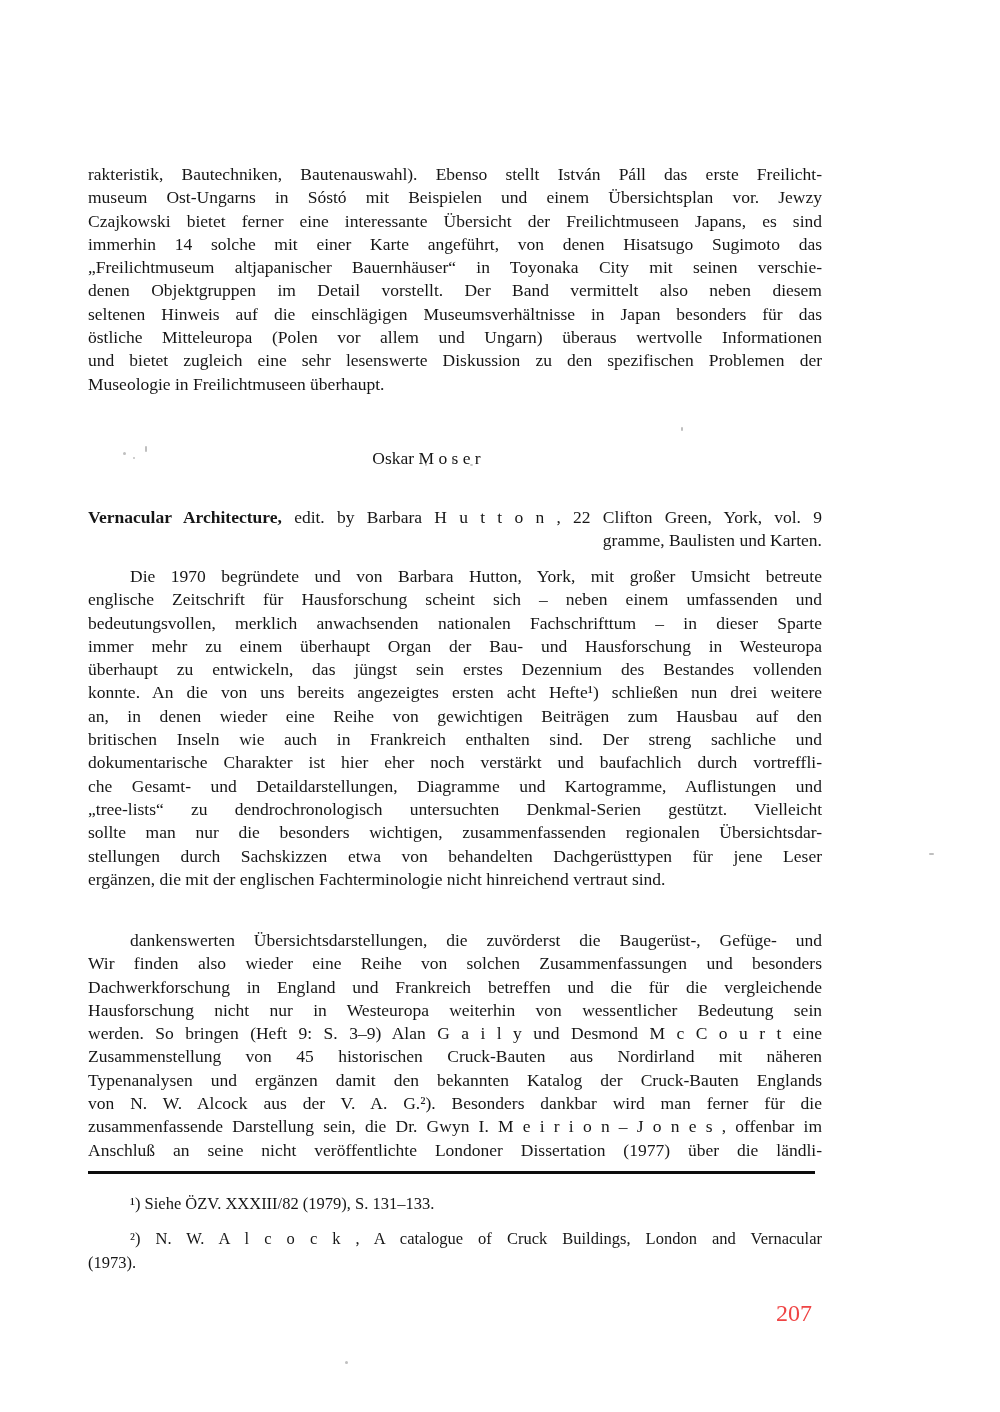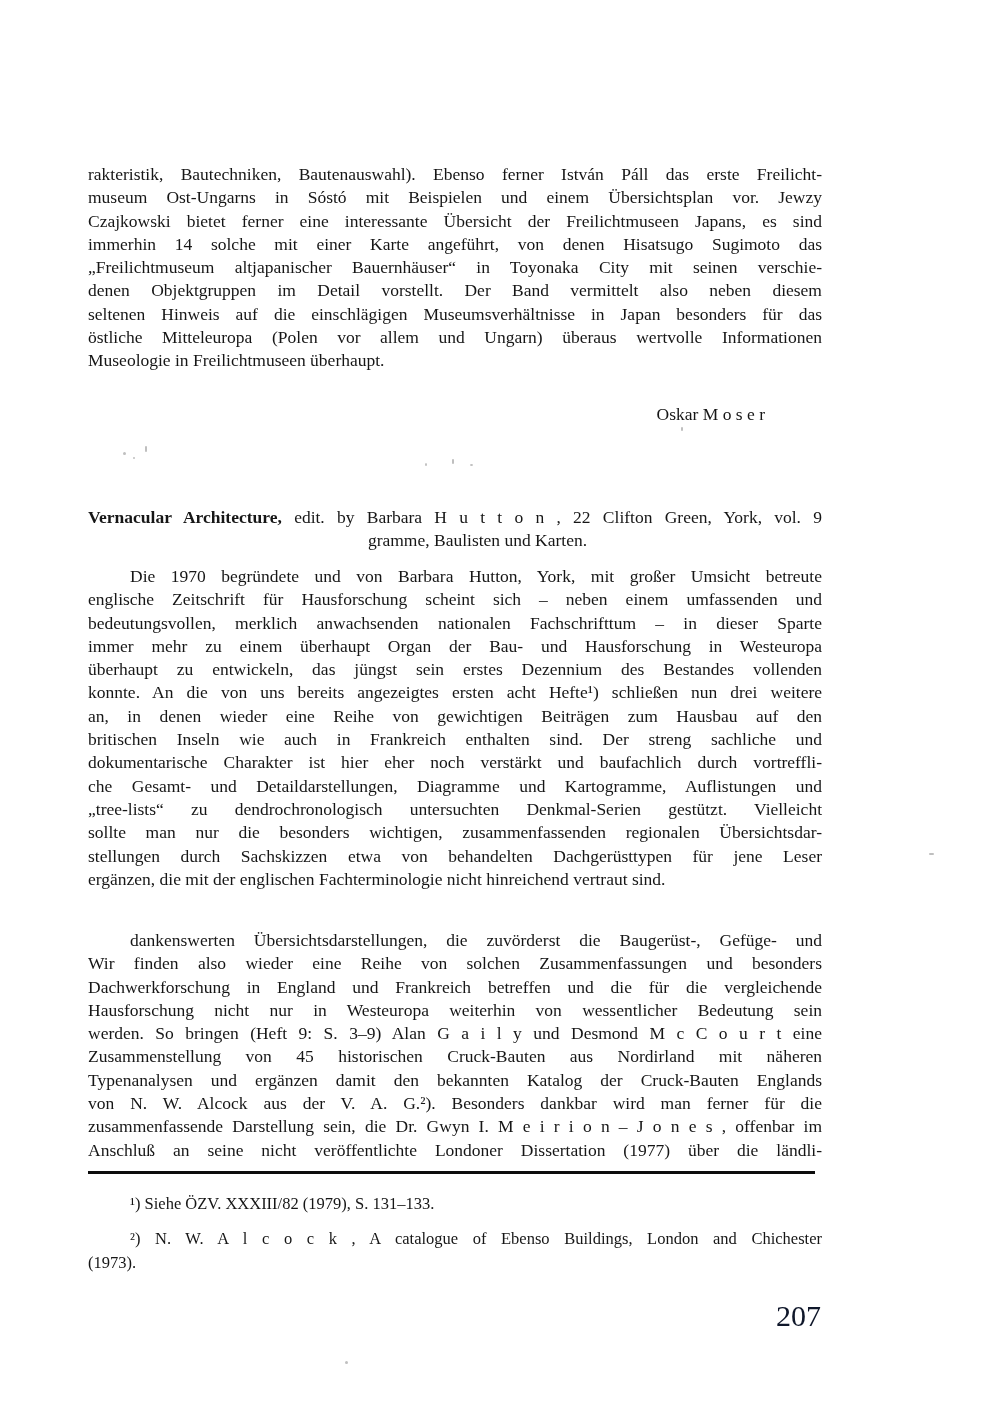--- a/index.html
+++ b/index.html
@@ -14,50 +14,51 @@
   }
   .block { position: absolute; left: 88px; width: 734px; }
   .para  { font-size: 17.5px; line-height: 23.3px; }
   .tline { text-align: justify; text-align-last: justify; text-justify: inter-word; }
   .tline.lastline { text-align-last: left; }
   .indent-first .tline:first-child { text-indent: 42px; }
 
   .signature {
     font-size: 17.5px;
     line-height: 23.3px;
-    text-align: right;
+    text-align: center;
     padding-right: 57px;
     box-sizing: border-box;
+    margin-top: 44px;
   }
 
   .heading { font-size: 17.5px; line-height: 23.3px; }
   .heading .h1 { text-align: justify; text-align-last: justify; }
   .heading .h2 { padding-left: 47px; text-align: justify; text-align-last: justify; }
-  .heading .h3 { padding-left: 45px; text-align: center; }
+  .heading .h3 { padding-left: 45px; text-align: right; }
   .bold { font-weight: bold; }
 
   .rule {
     position: absolute;
     left: 88px;
     top: 1171px;
     width: 727px;
     height: 3px;
     background: #0c0c0c;
   }
 
   .fn { font-size: 16.5px; line-height: 23.5px; }
   .fnindent { text-indent: 42px; }
 
   .pagenum {
     position: absolute;
     left: 776px;
     top: 1301px;
-    font-size: 30px;
+    font-size: 24px;
     line-height: 1;
-    color: #0f172a;
+    color: #ef4444;
   }
 
   
   .speck { position: absolute; background: #8a8a8a; opacity: 0.55; border-radius: 50%; }
   .sp1 { left: 123px; top: 452px; width: 3px; height: 3px; }
   .sp2 { left: 133px; top: 457px; width: 2px; height: 2px; }
   .sp3 { left: 145px; top: 446px; width: 2px; height: 6px; border-radius: 1px; }
   .sp4 { left: 425px; top: 463px; width: 2px; height: 3px; }
   .sp5 { left: 452px; top: 459px; width: 2px; height: 5px; border-radius: 1px; }
   .sp6 { left: 470px; top: 464px; width: 3px; height: 2px; }
@@ -65,28 +66,29 @@
   .sp8 { left: 929px; top: 853px; width: 5px; height: 2px; border-radius: 1px; }
   .sp9 { left: 345px; top: 1361px; width: 3px; height: 3px; }
   .sp10 { left: 527px; top: 1240px; width: 2px; height: 2px; }
 </style>
 </head>
 <body>
 
 <div class="page">
 
   <section class="block para" style="top:163px">
-      <div class="tline">rakteristik, Bautechniken, Bautenauswahl). Ebenso ferner István Páll das erste Freilicht-</div>
+      <div class="tline">rakteristik, Bautechniken, Bautenauswahl). Ebenso stellt István Páll das erste Freilicht-</div>
       <div class="tline">museum Ost-Ungarns in Sóstó mit Beispielen und einem Übersichtsplan vor. Jewzy</div>
       <div class="tline">Czajkowski bietet ferner eine interessante Übersicht der Freilichtmuseen Japans, es sind</div>
       <div class="tline">immerhin 14 solche mit einer Karte angeführt, von denen Hisatsugo Sugimoto das</div>
       <div class="tline">„Freilichtmuseum altjapanischer Bauernhäuser“ in Toyonaka City mit seinen verschie-</div>
       <div class="tline">denen Objektgruppen im Detail vorstellt. Der Band vermittelt also neben diesem</div>
       <div class="tline">seltenen Hinweis auf die einschlägigen Museumsverhältnisse in Japan besonders für das</div>
       <div class="tline">östliche Mitteleuropa (Polen vor allem und Ungarn) überaus wertvolle Informationen</div>
+      <div class="tline">und bietet zugleich eine sehr lesenswerte Diskussion zu den spezifischen Problemen der</div>
       <div class="tline lastline">Museologie in Freilichtmuseen überhaupt.</div>
     </section>
 
   <div class="block signature" style="top:403px">Oskar M o s e r</div>
 
   <div class="block heading" style="top:506px">
     <div class="h1">
       <span class="bold">Vernacular Architecture,</span><span> edit. by Barbara H u t t o n , 22 Clifton Green, York, vol. 9</span>
     </div>
     <div class="h3">gramme, Baulisten und Karten.</div>
@@ -122,21 +124,21 @@
       <div class="tline">Anschluß an seine nicht veröffentlichte Londoner Dissertation (1977) über die ländli-</div>
     </section>
 
   <div class="rule"></div>
 
   <div class="block fn" style="top:1192px">
     <div class="tline lastline fnindent">¹) Siehe ÖZV. XXXIII/82 (1979), S. 131–133.</div>
   </div>
 
   <div class="block fn" style="top:1227px">
-    <div class="tline fnindent">²) N. W. A l c o c k , A catalogue of Ebenso Buildings, London and Chichester</div>
+    <div class="tline fnindent">²) N. W. A l c o c k , A catalogue of Cruck Buildings, London and Vernacular</div>
     <div class="tline lastline">(1973).</div>
   </div>
 
   <div class="pagenum">207</div>
 
   <div class="speck sp1"></div>
   <div class="speck sp2"></div>
   <div class="speck sp3"></div>
   <div class="speck sp4"></div>
   <div class="speck sp5"></div>

